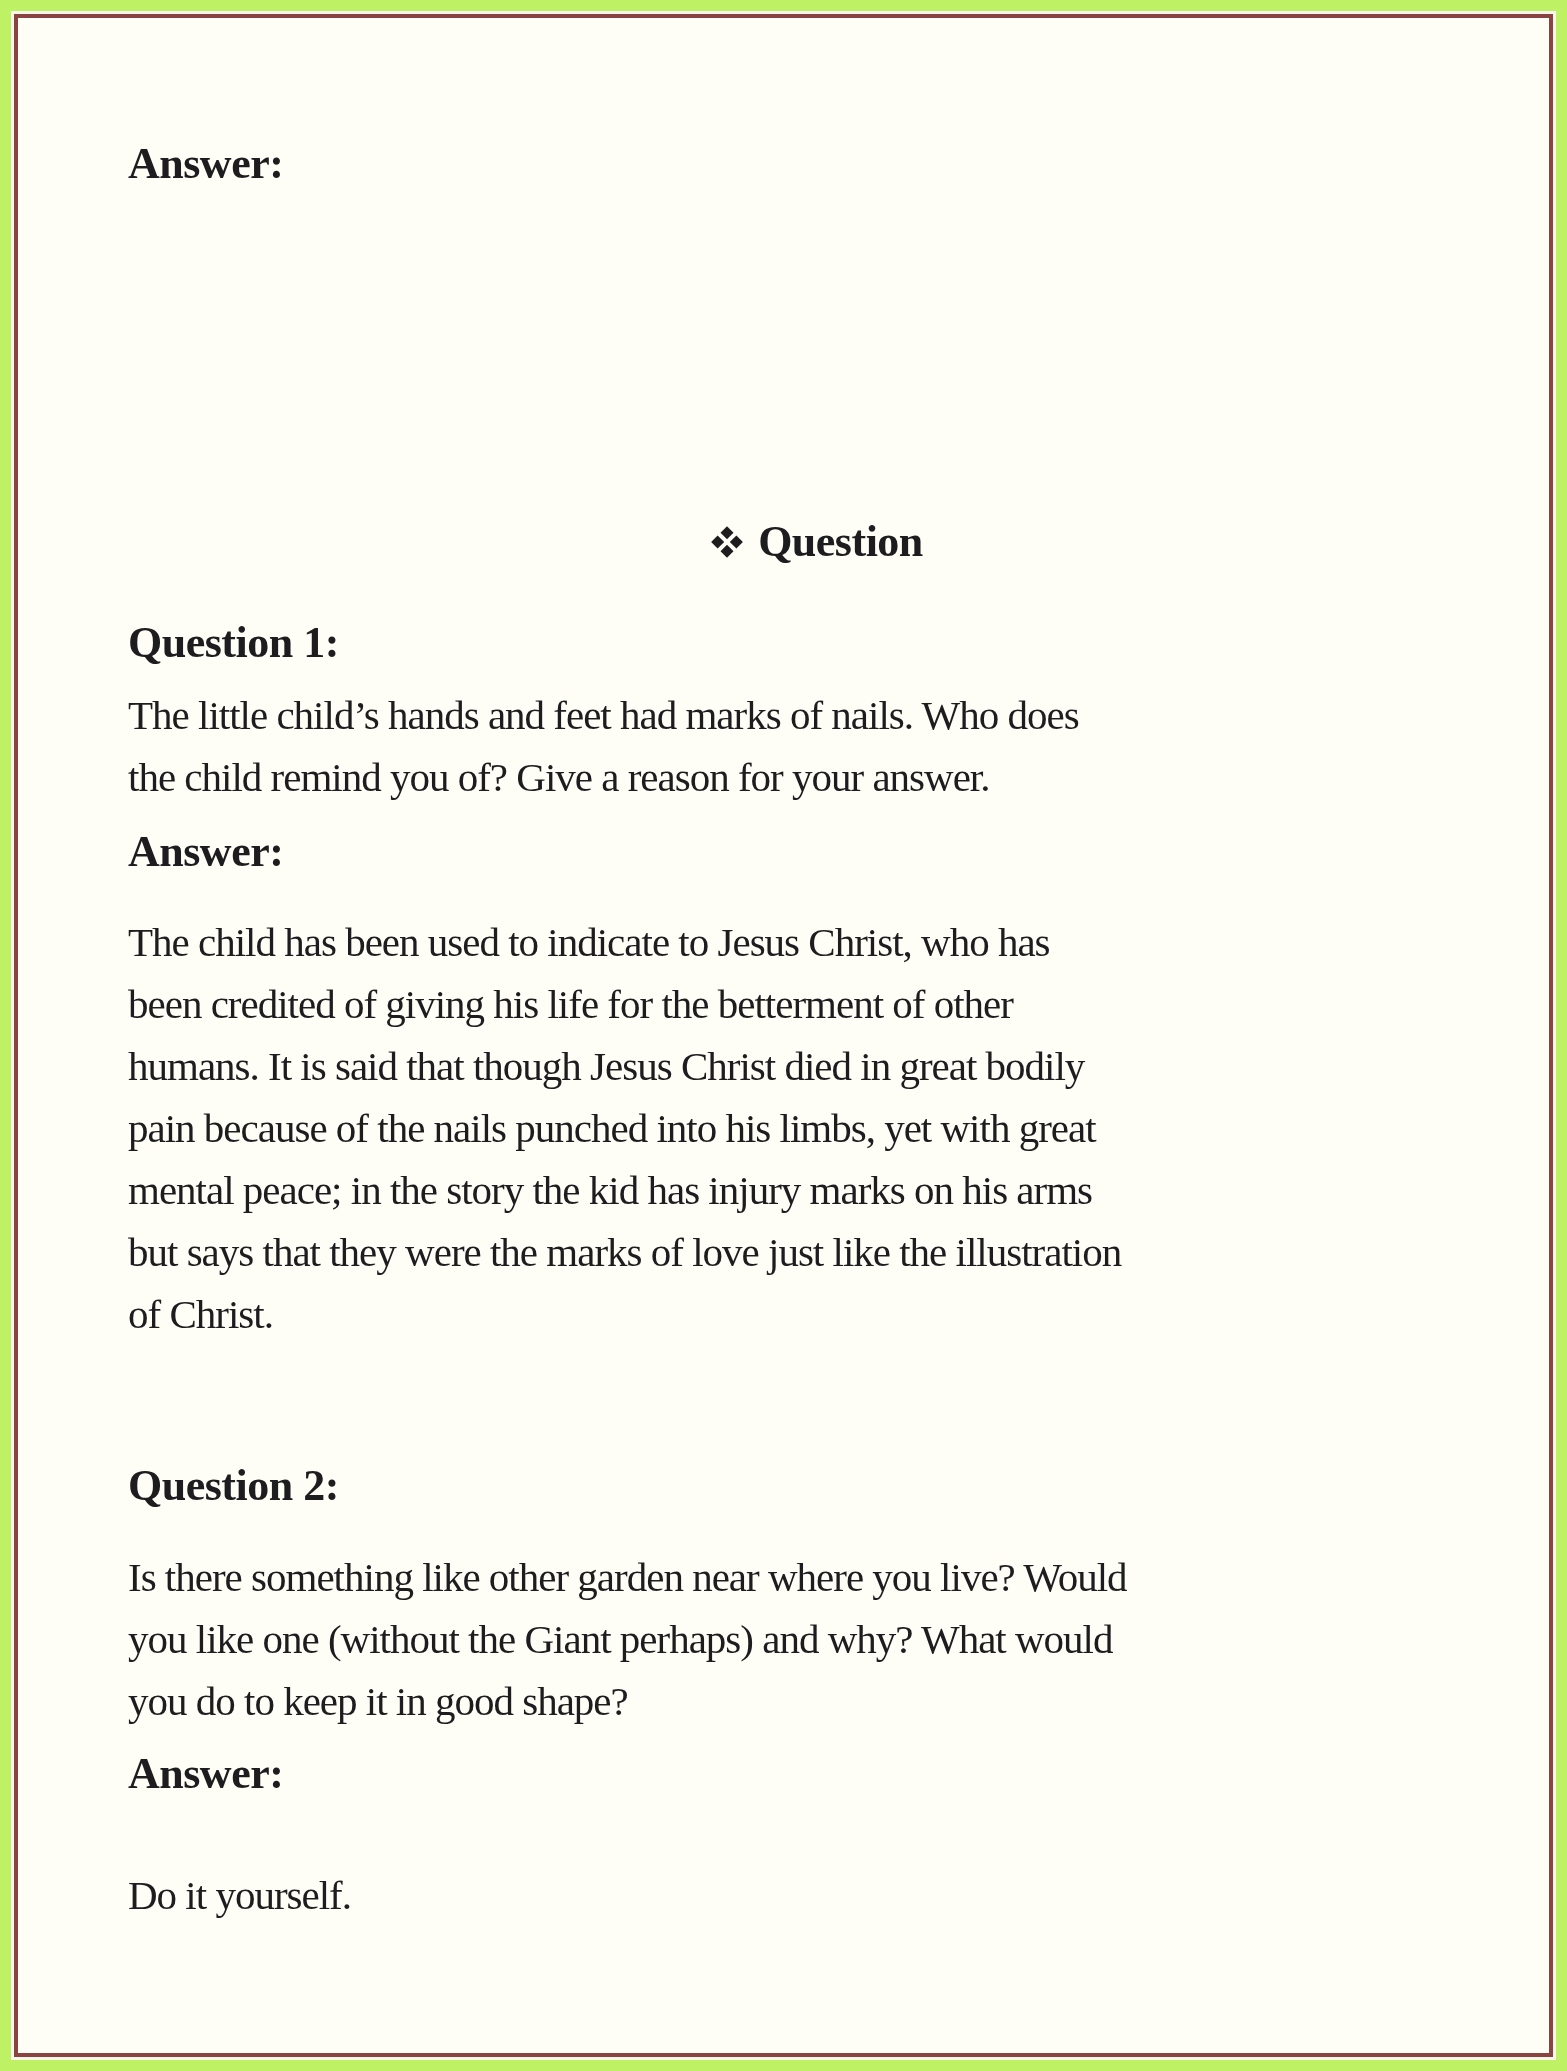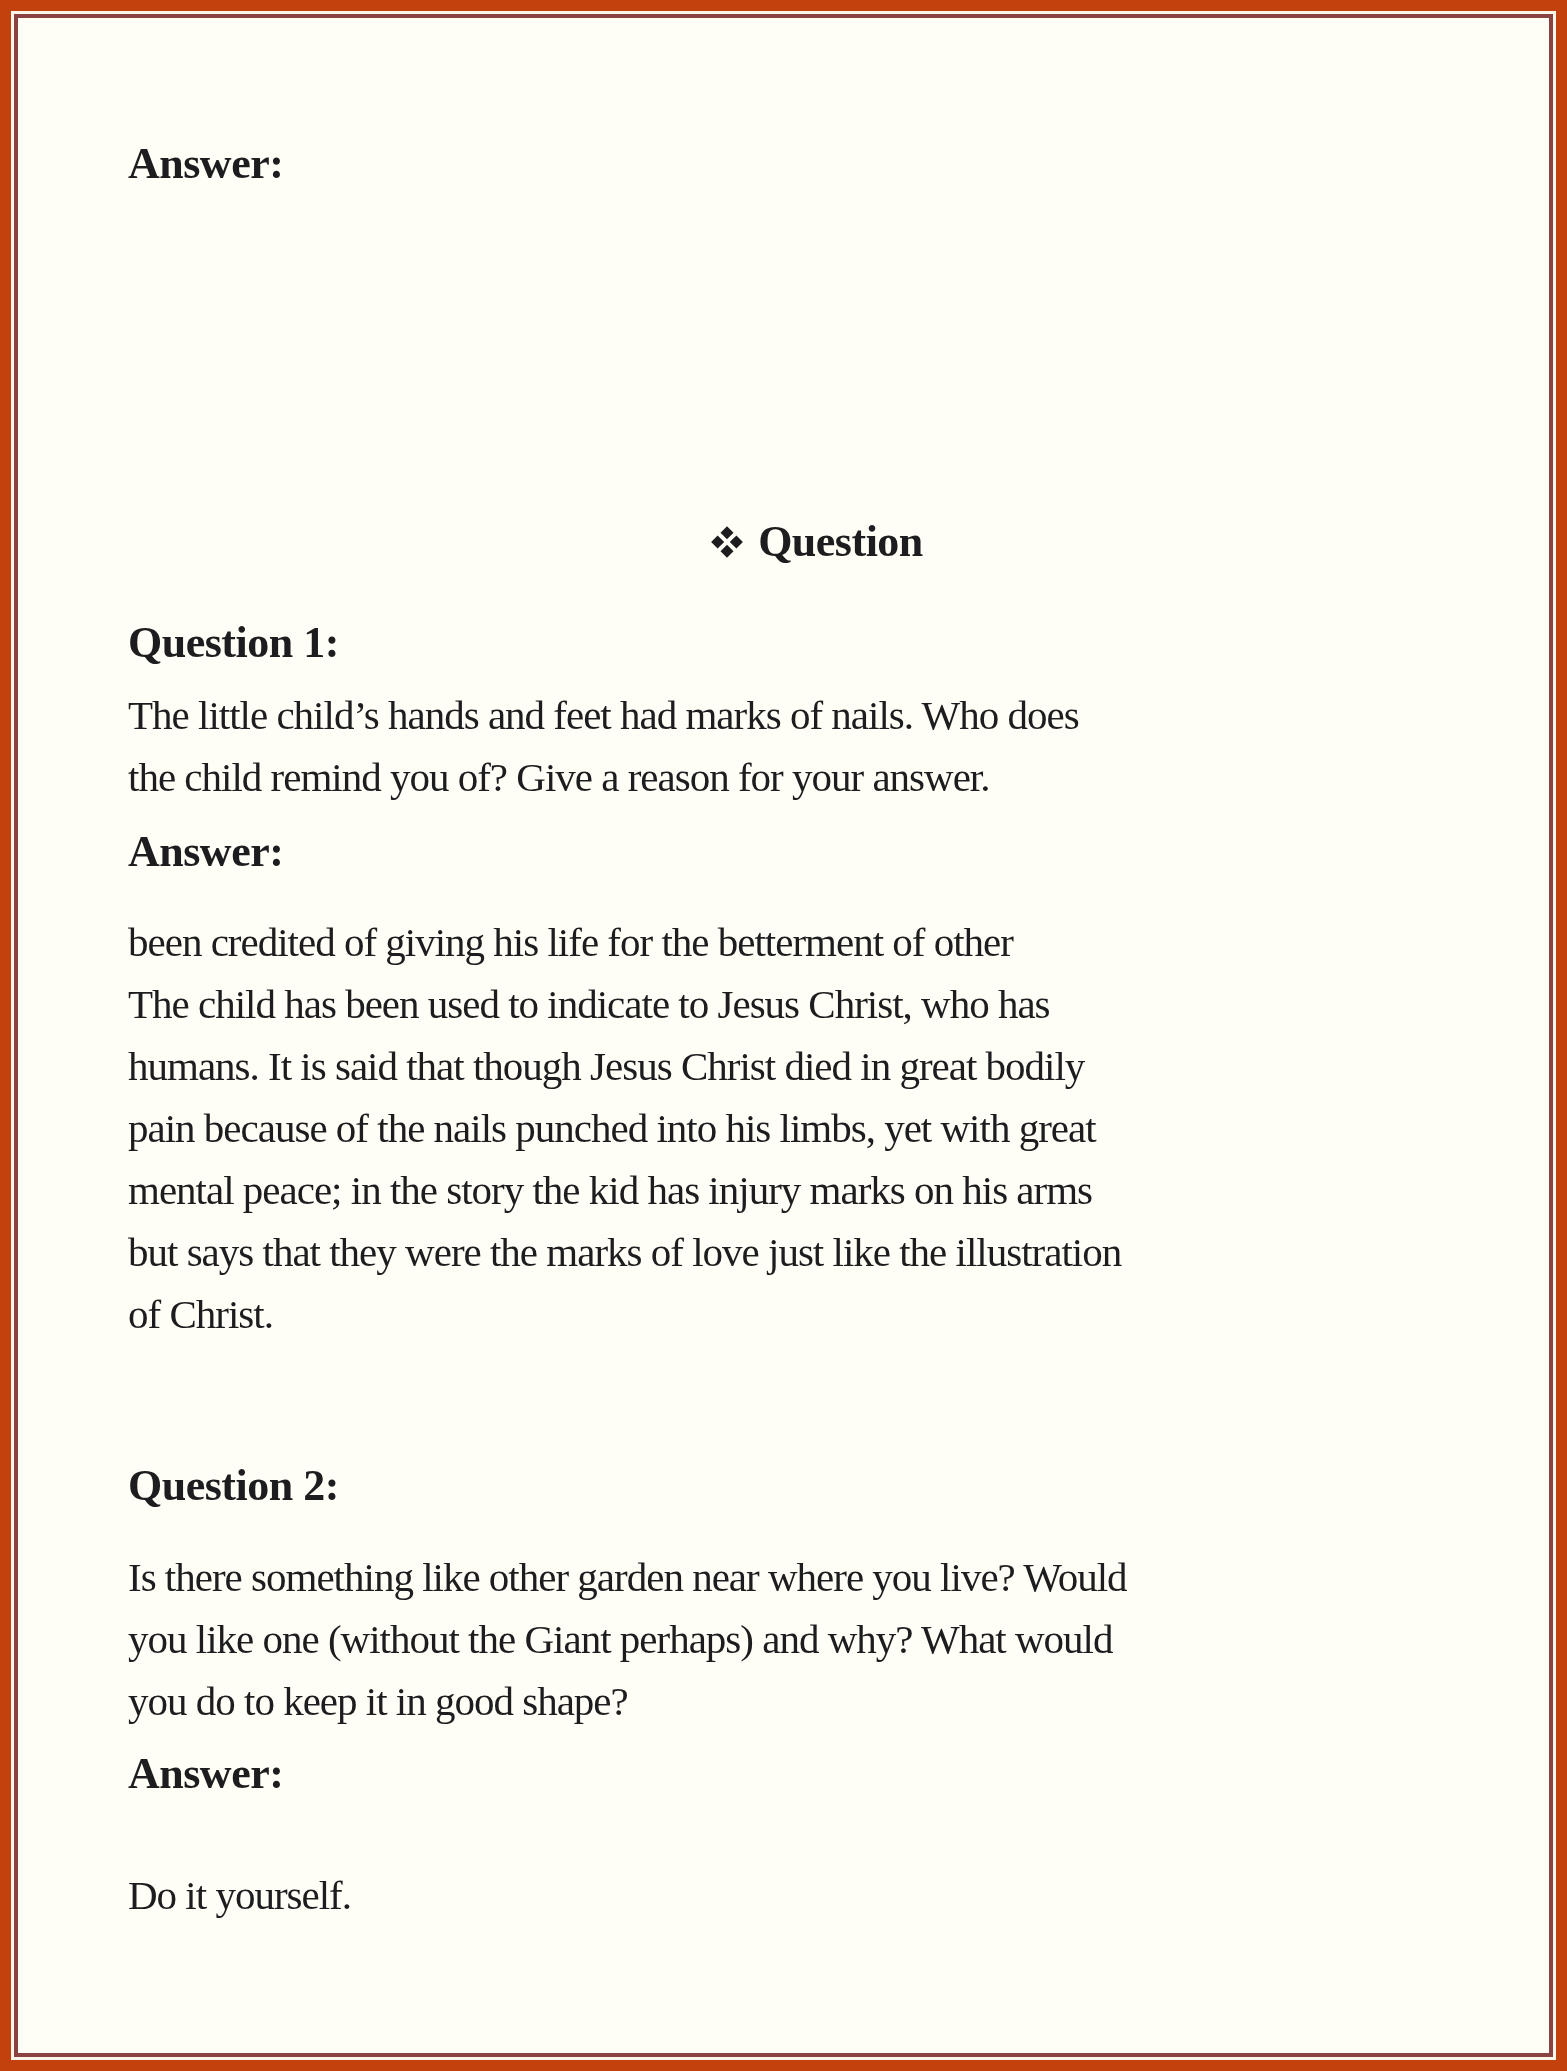--- a/index.html
+++ b/index.html
@@ -1,20 +1,20 @@
 <!DOCTYPE html>
 <html><head>
 <meta charset="utf-8">
 <style>
   html, body { margin: 0; padding: 0; }
   .page {
     position: relative;
     width: 1567px;
     height: 2071px;
-    background: #c2410c;
+    background: #bef264;
     font-family: "Liberation Serif", "DejaVu Serif", serif;
     color: #1d1d1f;
     overflow: hidden;
   }
   .frame-gap {
     position: absolute;
     inset: 11px;
     background: #faf7ea;
   }
   .frame-inner {
@@ -83,22 +83,22 @@
   <div class="block label" style="top:612px">Question 1:</div>
 
   <div class="block para" style="top:684px">
     <div class="line">The little child’s hands and feet had marks of nails. Who does</div>
     <div class="line">the child remind you of? Give a reason for your answer.</div>
   </div>
 
   <div class="block label" style="top:821px">Answer:</div>
 
   <div class="block para" style="top:911px">
+    <div class="line">The child has been used to indicate to Jesus Christ, who has</div>
     <div class="line">been credited of giving his life for the betterment of other</div>
-    <div class="line">The child has been used to indicate to Jesus Christ, who has</div>
     <div class="line">humans. It is said that though Jesus Christ died in great bodily</div>
     <div class="line">pain because of the nails punched into his limbs, yet with great</div>
     <div class="line">mental peace; in the story the kid has injury marks on his arms</div>
     <div class="line">but says that they were the marks of love just like the illustration</div>
     <div class="line">of Christ.</div>
   </div>
 
   <div class="block label" style="top:1455px">Question 2:</div>
 
   <div class="block para" style="top:1546px">

